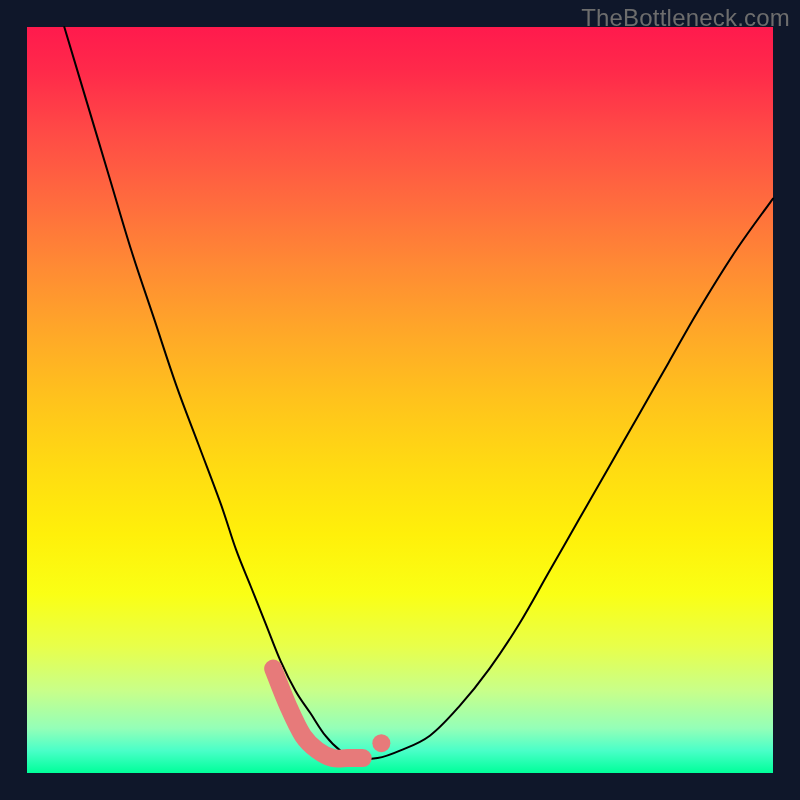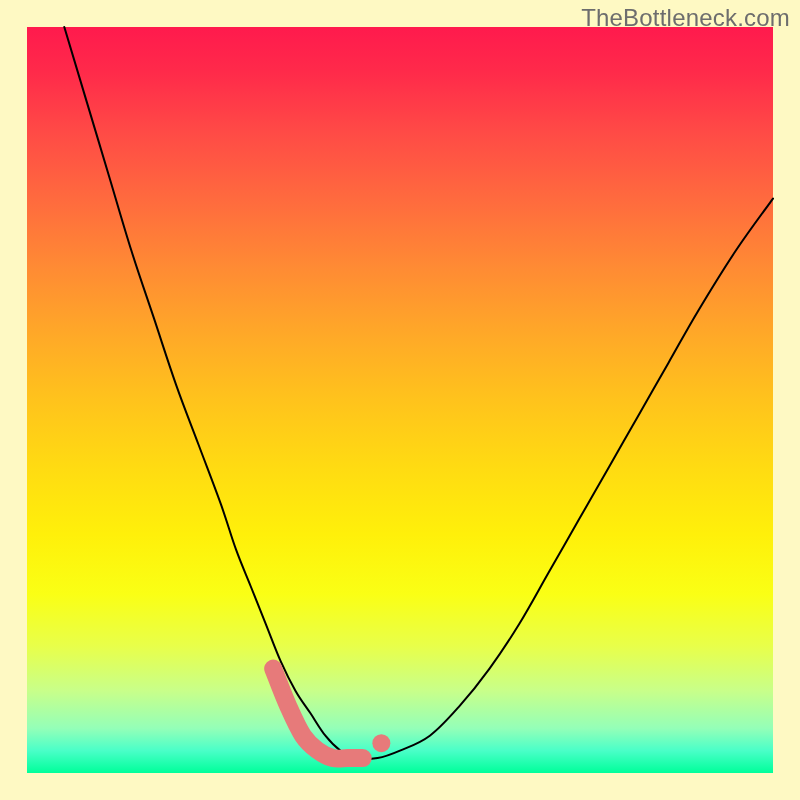--- a/index.html
+++ b/index.html
@@ -10,21 +10,21 @@
     overflow: hidden;
     background: #000;
     font-family: Arial, Helvetica, sans-serif;
   }
   .frame {
     position: absolute;
     left: 0;
     top: 0;
     width: 800px;
     height: 800px;
-    background: #fef9c3;
+    background: #0f172a;
   }
   .plot-area {
     position: absolute;
     left: 27px;
     top: 27px;
     width: 746px;
     height: 746px;
     
     background: linear-gradient(
       to bottom,

